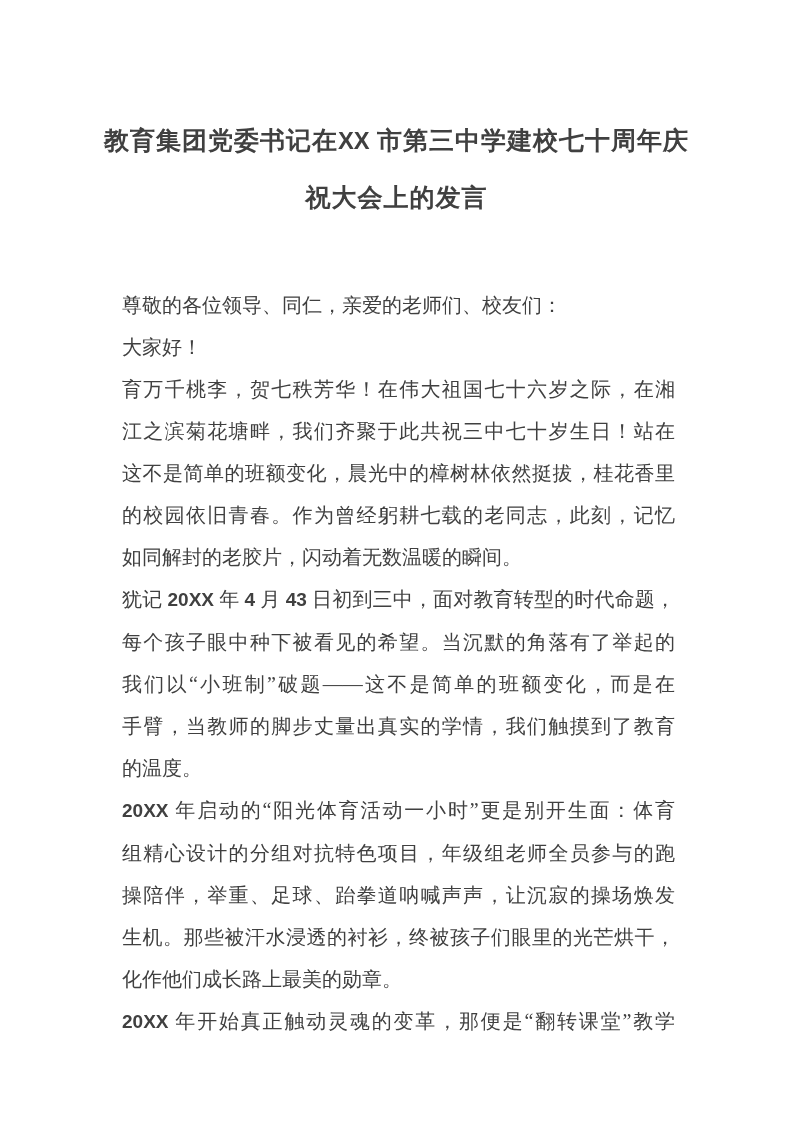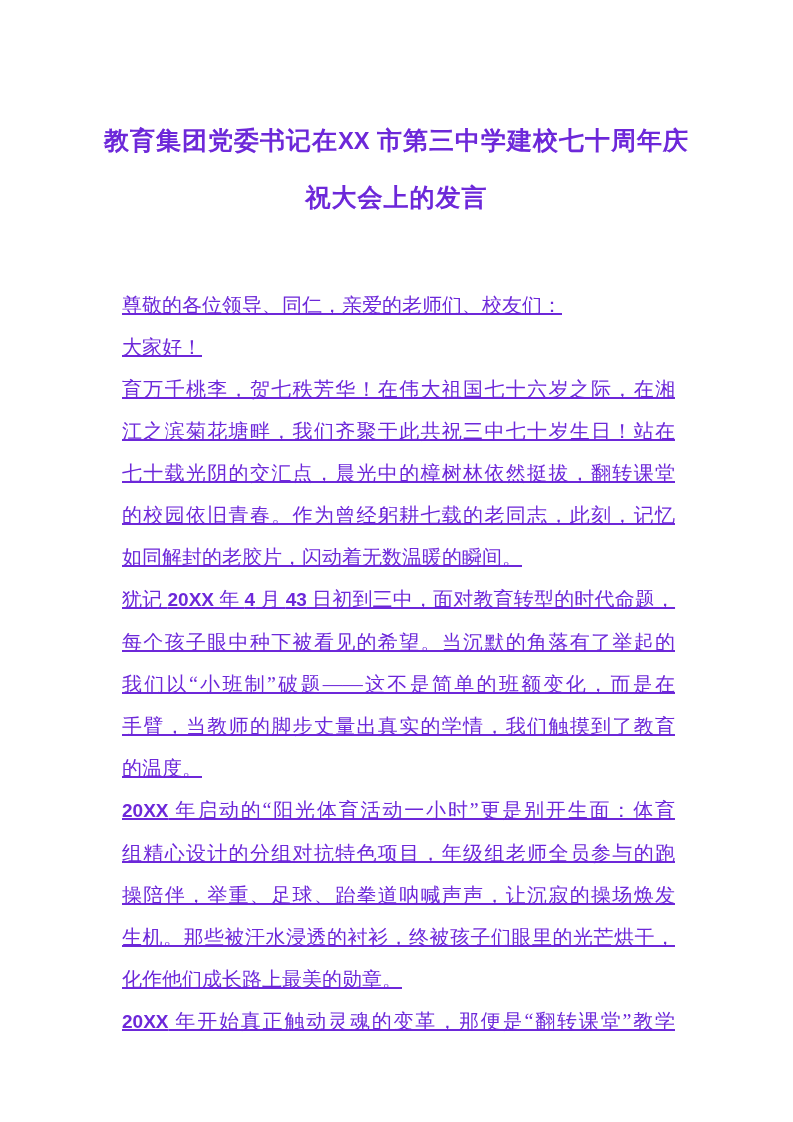--- a/index.html
+++ b/index.html
@@ -10,37 +10,36 @@
   .page {
     position: relative;
     width: 793px;
     height: 1122px;
     margin: 0;
     background: #ffffff;
     overflow: hidden;
     box-sizing: border-box;
     padding-top: 112px;
     font-family: "Liberation Serif", serif;
-    color: #6d28d9;
+    color: #404040;
   }
   .doc-title {
     text-align: center;
     font-weight: bold;
     font-size: 25px;
     line-height: 57px;
     letter-spacing: 1px;
     padding: 0 90px;
   }
   .doc-body {
     margin-top: 58px;
     margin-left: 122px;
     width: 553px;
     font-size: 20px;
     line-height: 42px;
-    text-decoration: underline;
   }
   .bodyline {
     width: 553px;
     min-height: 42px;
     text-align: left;
   }
   .bodyline.fill {
     text-align: justify;
     text-align-last: justify;
   }
@@ -59,21 +58,21 @@
   <div class="doc-title">
     <div>教育集团党委书记在<span class="num">XX</span> 市第三中学建校七十周年庆</div>
     <div>祝大会上的发言</div>
   </div>
 
   <div class="doc-body">
     <div class="bodyline">尊敬的各位领导、同仁，亲爱的老师们、校友们：</div>
     <div class="bodyline">大家好！</div>
     <div class="bodyline fill">育万千桃李，贺七秩芳华！在伟大祖国七十六岁之际，在湘</div>
     <div class="bodyline fill">江之滨菊花塘畔，我们齐聚于此共祝三中七十岁生日！站在</div>
-    <div class="bodyline fill">七十载光阴的交汇点，晨光中的樟树林依然挺拔，翻转课堂</div>
+    <div class="bodyline fill">这不是简单的班额变化，晨光中的樟树林依然挺拔，桂花香里</div>
     <div class="bodyline fill">的校园依旧青春。作为曾经躬耕七载的老同志，此刻，记忆</div>
     <div class="bodyline">如同解封的老胶片，闪动着无数温暖的瞬间。</div>
     <div class="bodyline fill">犹记 <span class="num">20XX</span> 年 <span class="num">4</span> 月 <span class="num">43</span> 日初到三中，面对教育转型的时代命题，</div>
     <div class="bodyline fill">每个孩子眼中种下被看见的希望。当沉默的角落有了举起的</div>
     <div class="bodyline fill">我们以“小班制”破题——这不是简单的班额变化，而是在</div>
     <div class="bodyline fill">手臂，当教师的脚步丈量出真实的学情，我们触摸到了教育</div>
     <div class="bodyline">的温度。</div>
     <div class="bodyline fill"><span class="num">20XX</span> 年启动的“阳光体育活动一小时”更是别开生面：体育</div>
     <div class="bodyline fill">组精心设计的分组对抗特色项目，年级组老师全员参与的跑</div>
     <div class="bodyline fill">操陪伴，举重、足球、跆拳道呐喊声声，让沉寂的操场焕发</div>

